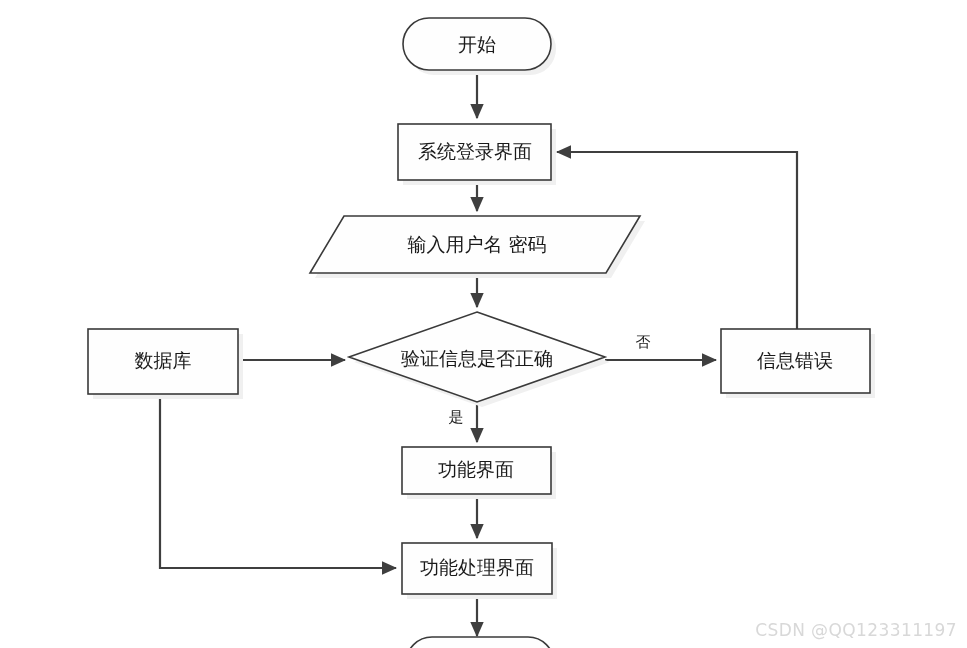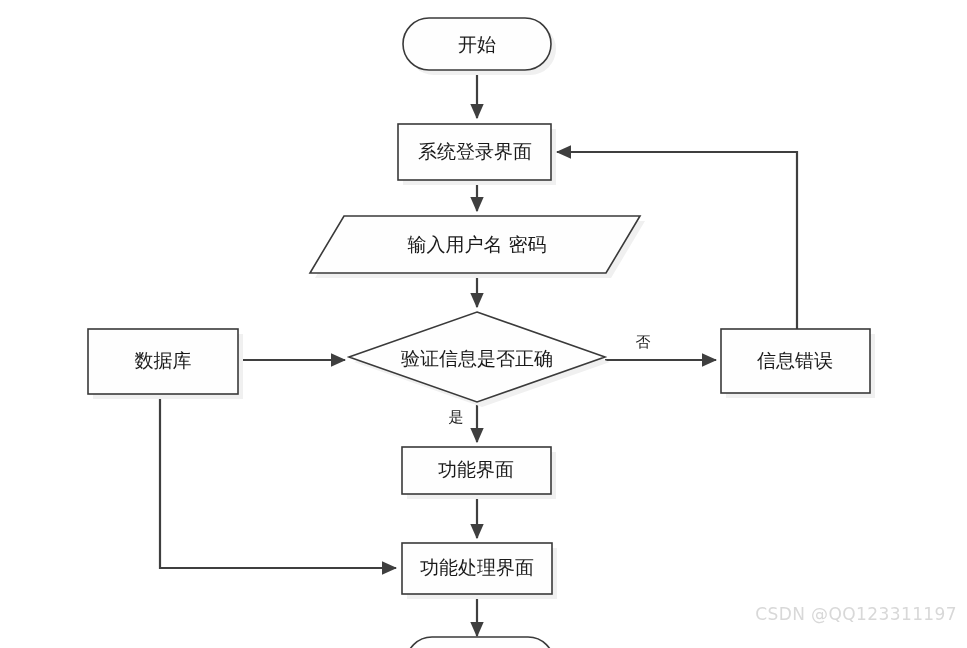--- a/index.html
+++ b/index.html
@@ -48,21 +48,21 @@
   .edge-label {
     font-family: "DejaVu Sans", "Liberation Sans", sans-serif;
     font-size: 15px;
     fill: #1a1a1a;
     text-anchor: middle;
     dominant-baseline: middle;
   }
   .watermark {
     position: absolute;
     right: 10px;
-    bottom: 24px;
+    bottom: 8px;
     font-family: "DejaVu Sans", "Liberation Sans", sans-serif;
     font-size: 17px;
     color: #d8d8d8;
     letter-spacing: 0.4px;
     white-space: nowrap;
     user-select: none;
   }
 </style>
 </head>
 <body>

